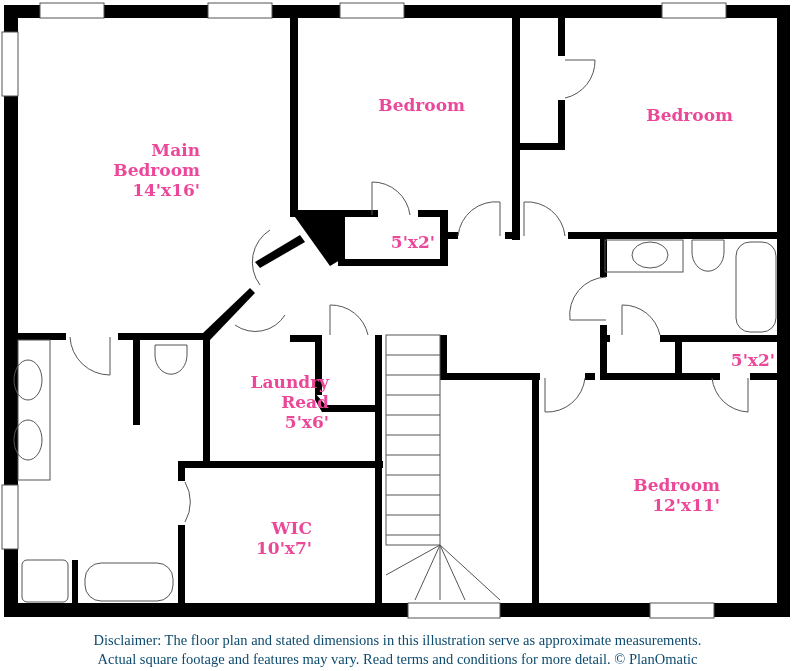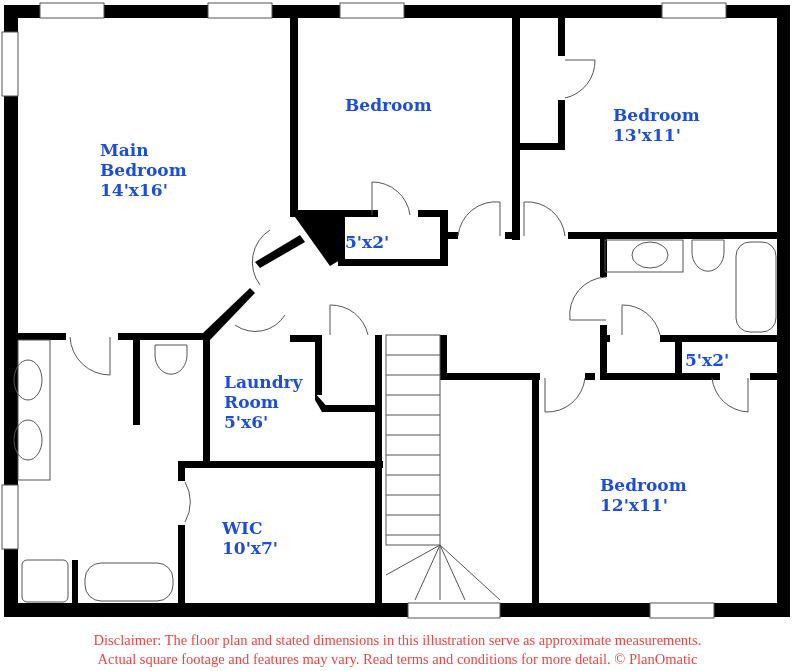--- a/index.html
+++ b/index.html
@@ -1,19 +1,19 @@
 <!DOCTYPE html>
 <html><head>
 <meta charset="utf-8">
 <style>
   html,body{margin:0;padding:0;background:#fff;}
   #root{position:relative;width:795px;height:671px;background:#fff;overflow:hidden;}
   svg{position:absolute;left:0;top:0;}
-  .lbl{position:absolute;font-family:"DejaVu Serif","Liberation Serif",serif;font-weight:bold;color:#1d4ed8;text-align:left;line-height:20px;font-size:17px;}
-  .disc{position:absolute;left:0;width:795px;font-family:"Liberation Serif","DejaVu Serif",serif;font-size:14.5px;color:#ef4444;text-align:center;line-height:20px;}
+  .lbl{position:absolute;font-family:"DejaVu Serif","Liberation Serif",serif;font-weight:bold;color:#ec4899;text-align:right;line-height:20px;font-size:17px;}
+  .disc{position:absolute;left:0;width:795px;font-family:"Liberation Serif","DejaVu Serif",serif;font-size:14.5px;color:#0c4a6e;text-align:center;line-height:20px;}
 </style>
 </head>
 <body>
 
 <div id="root">
 <svg width="795" height="671" viewBox="0 0 795 671">
   <g fill="#000">
 
     <rect x="4" y="5" width="785" height="13"></rect>
     <rect x="4" y="5" width="14" height="612"></rect>
@@ -115,31 +115,30 @@
 <div class="lbl" style="left:100px;top:140px;width:100px;">
   <div>Main</div>
   <div>Bedroom</div>
   <div>14'x16'</div>
 </div>
 <div class="lbl" style="left:345px;top:95px;width:120px;">
   <div>Bedroom</div>
 </div>
 <div class="lbl" style="left:613px;top:105px;width:120px;">
   <div>Bedroom</div>
-  <div>13'x11'</div>
 </div>
 <div class="lbl" style="left:345px;top:232px;width:90px;">
   <div>5'x2'</div>
 </div>
 <div class="lbl" style="left:685px;top:350px;width:90px;">
   <div>5'x2'</div>
 </div>
 <div class="lbl" style="left:224px;top:372px;width:105px;">
   <div>Laundry</div>
-  <div>Room</div>
+  <div>Read</div>
   <div>5'x6'</div>
 </div>
 <div class="lbl" style="left:222px;top:518px;width:90px;">
   <div>WIC</div>
   <div>10'x7'</div>
 </div>
 <div class="lbl" style="left:600px;top:475px;width:120px;">
   <div>Bedroom</div>
   <div>12'x11'</div>
 </div>

